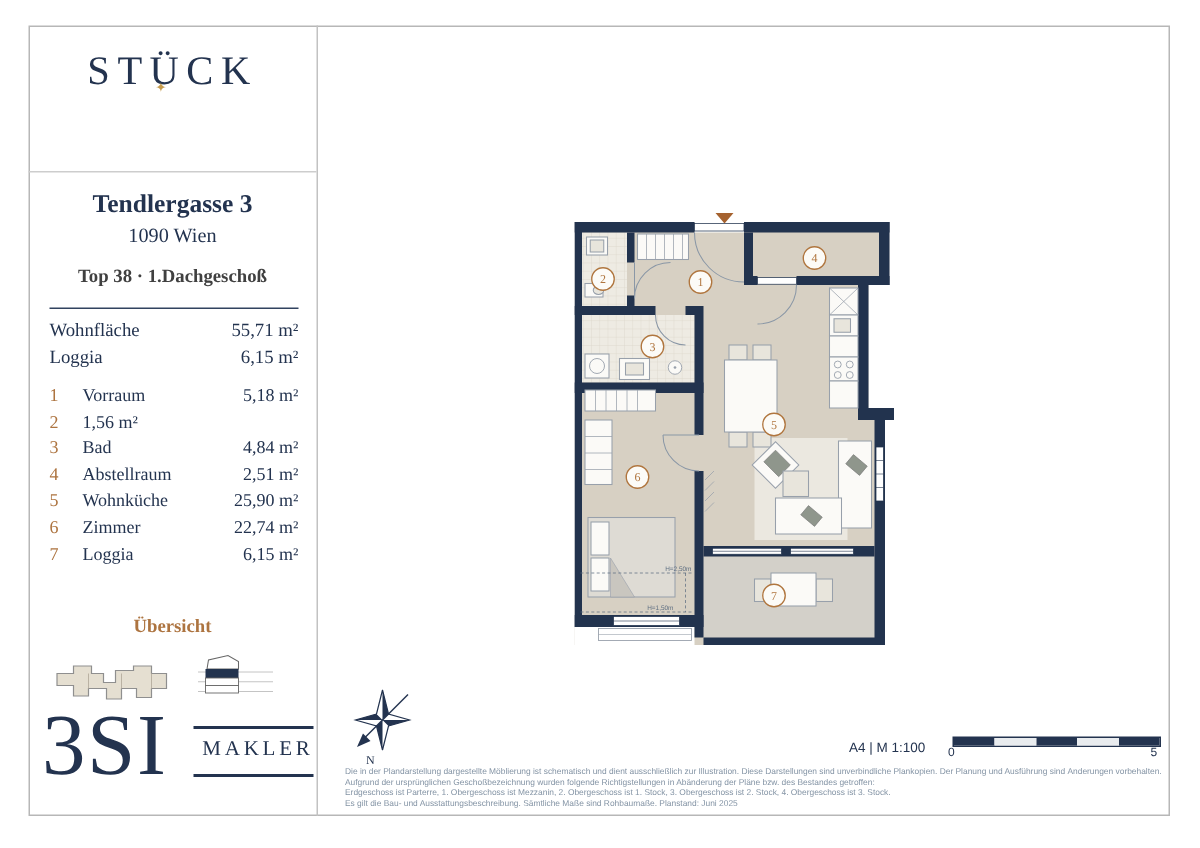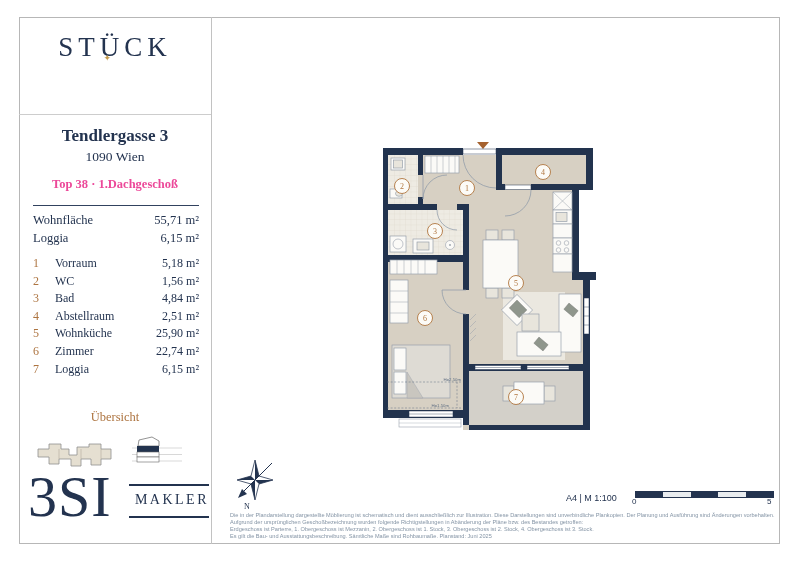--- a/index.html
+++ b/index.html
@@ -9,29 +9,29 @@
   .frame{left:19px;top:17px;width:761px;height:527px;border:1px solid #b7b7b7;box-sizing:border-box}
   .vdiv{left:211px;top:17px;width:1px;height:527px;background:#c2c2c2}
   
   .brand{left:19px;top:30px;width:192px;text-align:center;color:#23334f;
          font-size:27px;letter-spacing:5px;line-height:34px;font-weight:500}
   .brand .l2{position:relative}
   .brand .star{position:absolute;left:44%;top:11px;font-size:9px;color:#c59b4d;letter-spacing:0}
   .hr1{left:19px;top:114px;width:192px;height:1px;background:#cdcdcd}
   .street{left:19px;top:126px;width:192px;text-align:center;font-size:17px;font-weight:700}
   .city{left:19px;top:149px;width:192px;text-align:center;font-size:13.5px}
-  .unit{left:19px;top:177px;width:192px;text-align:center;font-size:12.5px;font-weight:700;color:#ec4899}
+  .unit{left:19px;top:177px;width:192px;text-align:center;font-size:12.5px;font-weight:700;color:#404040}
   .hr2{left:33px;top:205px;width:166px;height:1px;background:#31425f}
   .summary{left:33px;top:211px;width:166px;font-size:12.5px;font-weight:400}
   .srow{display:flex;justify-content:space-between;line-height:18px}
   .rooms{left:33px;top:255px;width:166px;font-size:12px}
   .rrow{display:flex;line-height:17.6px}
   .rnr{width:22px;color:#ad7440}
   .rname{flex:1}
-  .overview{left:19px;top:410px;width:192px;text-align:center;font-size:12.5px;font-weight:400;color:#ad7440}
+  .overview{left:19px;top:410px;width:192px;text-align:center;font-size:12.5px;font-weight:700;color:#ad7440}
   .broker3si{left:28px;top:466px;font-size:58px;line-height:62px;font-weight:500;letter-spacing:1px;color:#23334f}
   .makler{left:129px;top:484px;width:80px}
   .mline{height:2px;background:#23334f}
   .mtext{text-align:right;font-size:14px;letter-spacing:2.5px;padding:6px 0 8px;font-weight:500;color:#23334f}
   
   .plan{left:383px;top:142px;width:230px;height:292px}
   .compass{left:228px;top:456px;width:54px;height:56px}
   .fmt{left:566px;top:493px;font-size:9px;font-family:Liberation Sans, sans-serif;color:#23334f}
   .sbar{left:635px;top:491px;width:137px;height:5px;border:1px solid #23334f;display:flex;box-sizing:content-box}
   .seg{flex:1}
@@ -79,21 +79,20 @@
 </div>
 
 <div class="a rooms">
   <div class="rrow">
       <span class="rnr">1</span>
       <span class="rname">Vorraum</span>
       <span>5,18 m²</span>
     </div>
   <div class="rrow">
       <span class="rnr">2</span>
-      <span class="rname">WC</span>
       <span>1,56 m²</span>
     </div>
   <div class="rrow">
       <span class="rnr">3</span>
       <span class="rname">Bad</span>
       <span>4,84 m²</span>
     </div>
   <div class="rrow">
       <span class="rnr">4</span>
       <span class="rname">Abstellraum</span>

